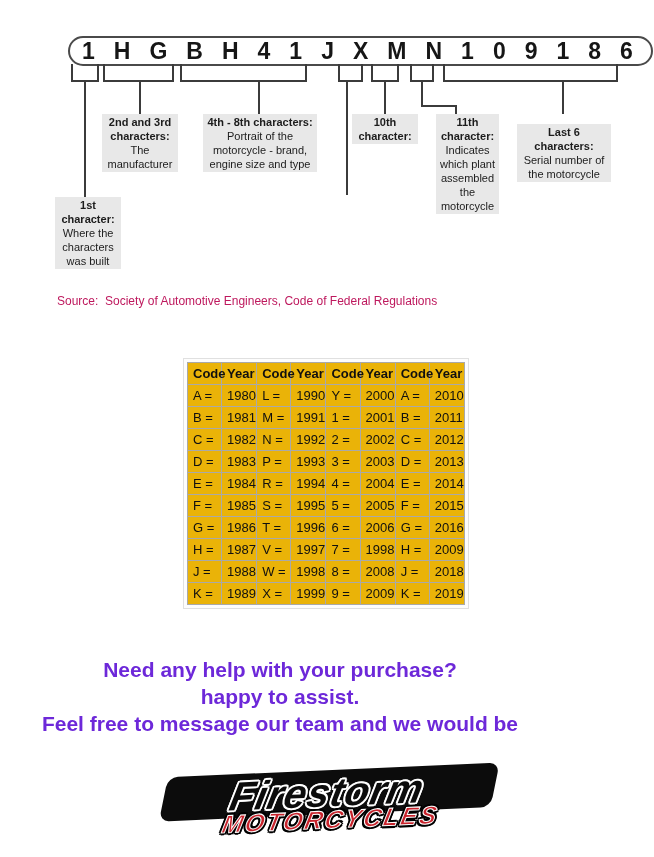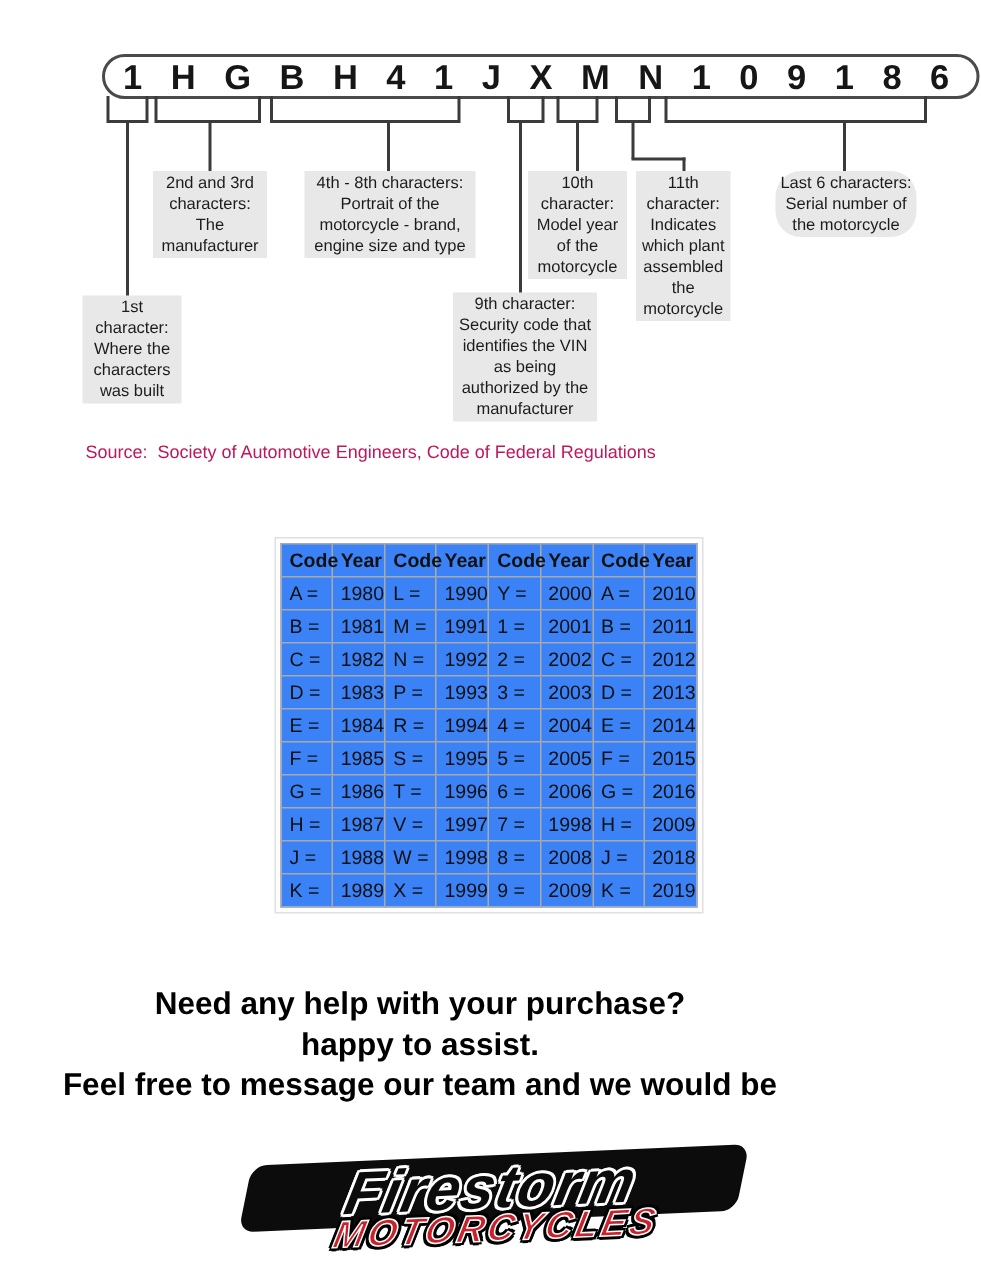--- a/index.html
+++ b/index.html
@@ -15,38 +15,38 @@
     padding:0 18px 0 12px;background:#fff;
   }
   .vin-char{font-size:23px;font-weight:bold;color:#161616;line-height:1;}
   
   .line{position:absolute;background:#3b3b3b;}
   
   .vin-label{
     position:absolute;background:#e8e8e8;text-align:center;
     font-size:11px;line-height:14px;padding:1px 1px;color:#1c1c1c;
   }
-  .vin-label .t{font-weight:normal;display:block;}
+  .vin-label .t{font-weight:bold;display:block;}
   .vin-label .b{display:block;}
   
   .source{position:absolute;left:57px;top:294px;font-size:12px;color:#be185d;white-space:pre;}
   
   .table-wrap{position:absolute;left:183px;top:358px;border:1px solid #e0e0e0;padding:3px;background:#fdfdfd;}
-  table.year-table{border-collapse:collapse;table-layout:fixed;width:278px;background:#3b82f6;}
+  table.year-table{border-collapse:collapse;table-layout:fixed;width:278px;background:#eab308;}
   .year-table th,.year-table td{
     border:1px solid #a9a9a9;font-size:13px;padding:3px 2px 3px 5px;
     text-align:left;white-space:nowrap;color:#101010;
   }
   .year-table th{font-weight:bold;}
   .year-table col.c-code{width:34px;}
   .year-table col.c-year{width:35px;}
   
   .help{
     position:absolute;left:0;top:656px;width:560px;text-align:center;
-    font-size:21px;font-weight:bold;line-height:27px;color:#000000;
+    font-size:21px;font-weight:bold;line-height:27px;color:#6d28d9;
   }
   
   .logo{position:absolute;left:160px;top:770px;width:345px;height:78px;transform:rotate(-2.5deg);}
   .logo-band{
     position:absolute;left:4px;top:0;width:332px;height:44px;background:#0c0c0c;
     transform:skewX(-14deg);border-radius:10px;
     display:flex;align-items:center;justify-content:center;
   }
   .logo-name{
     font-size:40px;font-weight:bold;font-style:italic;color:#0c0c0c;line-height:1;
@@ -94,33 +94,28 @@
     <span class="b">Where the characters was built</span>
   </div>
   <div class="vin-label" style="left:102px;top:114px;width:74px;">
     <span class="t">2nd and 3rd characters:</span>
     <span class="b">The manufacturer</span>
   </div>
   <div class="vin-label" style="left:203px;top:114px;width:112px;">
     <span class="t">4th - 8th characters:</span>
     <span class="b">Portrait of the motorcycle - brand, engine size and type</span>
   </div>
-  <div class="vin-label" style="left:302px;top:195px;width:94px;">
-    <span class="t">9th character:</span>
-    <span class="b">Security code that identifies the VIN as being authorized by the manufacturer</span>
-  </div>
   <div class="vin-label" style="left:352px;top:114px;width:64px;">
     <span class="t">10th character:</span>
-    <span class="b">Model year of the motorcycle</span>
-  </div>
-  <div class="vin-label" style="left:424px;top:114px;width:61px;text-align:center;">
+  </div>
+  <div class="vin-label" style="left:436px;top:114px;width:61px;text-align:center;">
     <span class="t">11th character:</span>
     <span class="b">Indicates which plant assembled the motorcycle</span>
   </div>
-  <div class="vin-label" style="left:517px;top:114px;width:92px;border-radius:17px;">
+  <div class="vin-label" style="left:517px;top:124px;width:92px;">
     <span class="t">Last 6 characters:</span>
     <span class="b">Serial number of the motorcycle</span>
   </div>
 
   <div class="source">Source:  Society of Automotive Engineers, Code of Federal Regulations</div>
 
   <div class="table-wrap">
     <table class="year-table">
       <colgroup>
         <col class="c-code">

